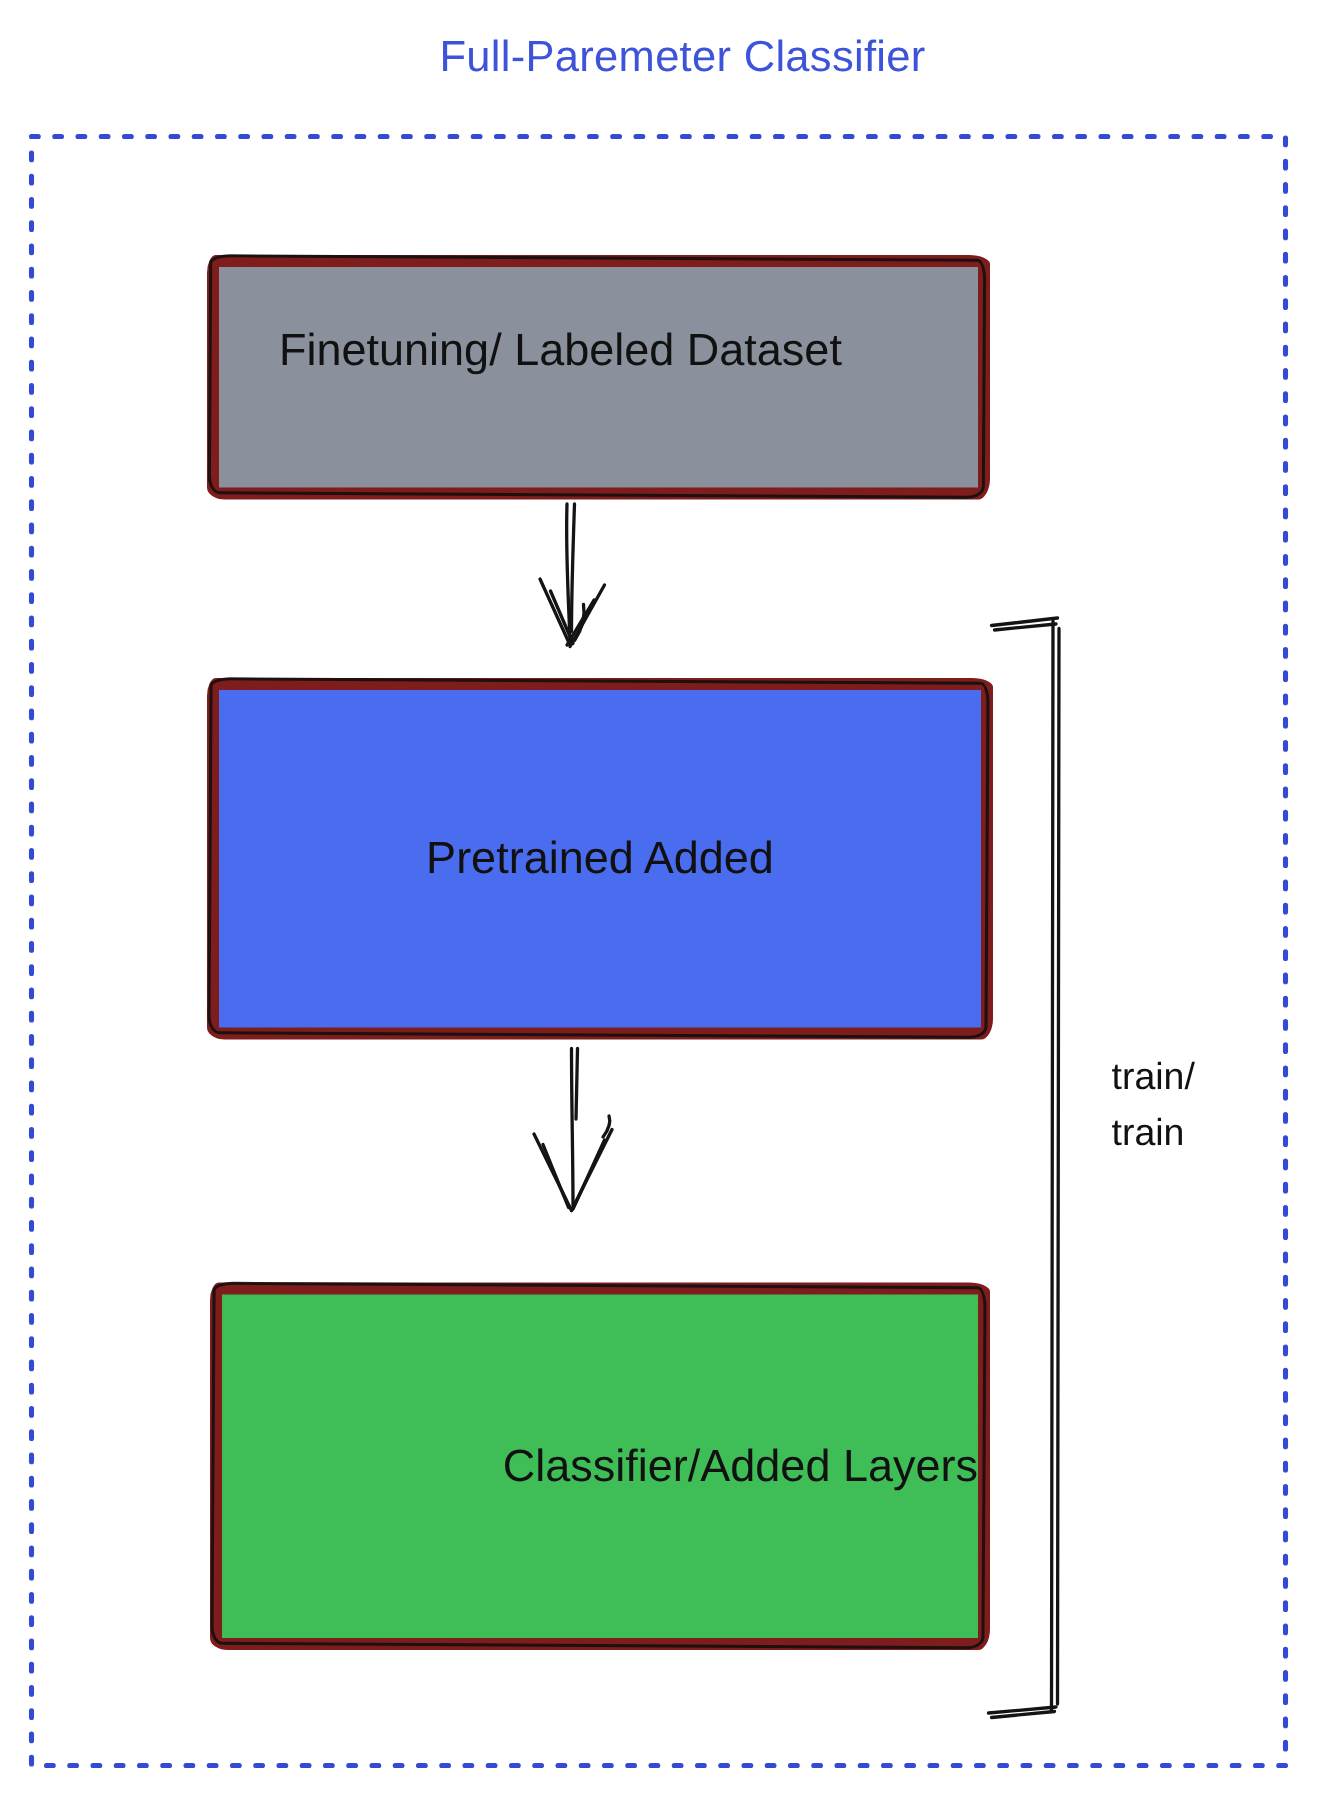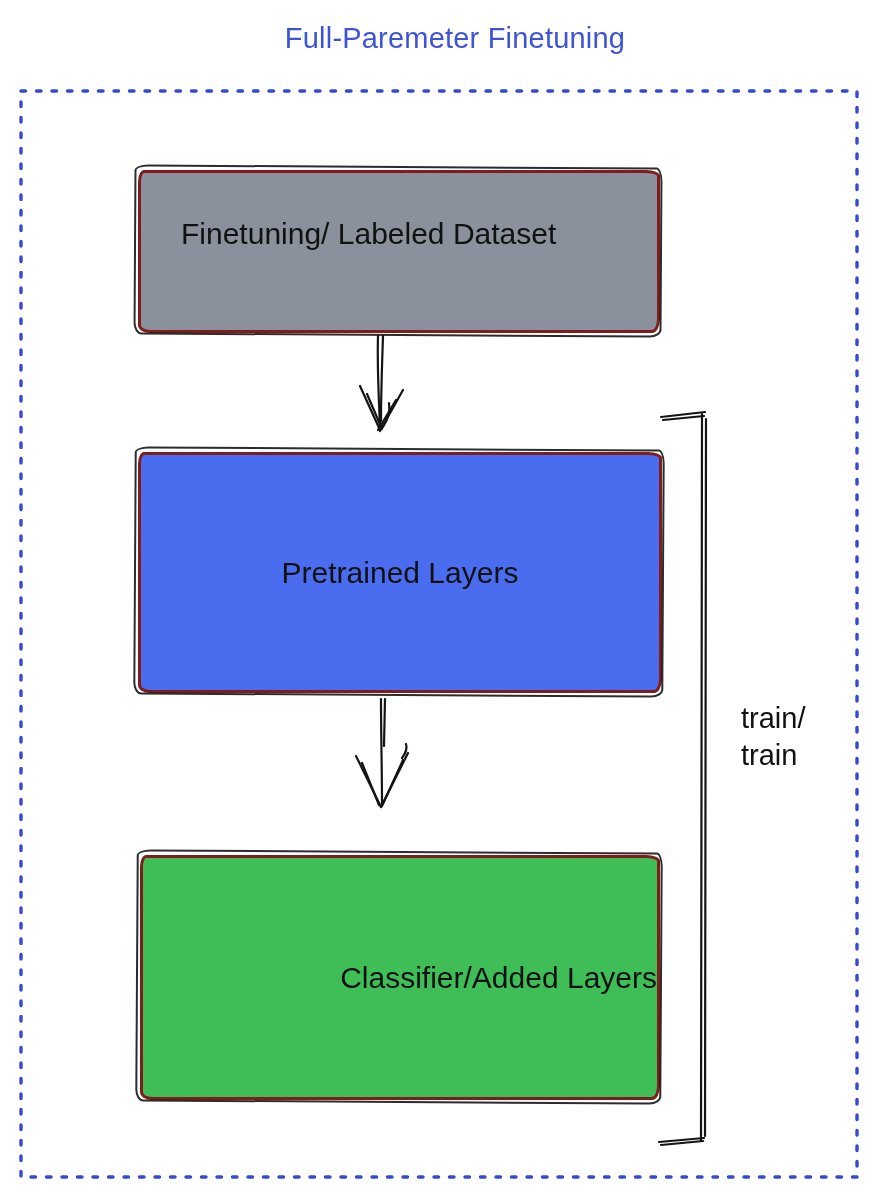--- a/index.html
+++ b/index.html
@@ -31,21 +31,21 @@
     position: absolute;
     left: 0;
     top: 0;
     width: 880px;
     height: 1200px;
   }
   
   .box {
     position: absolute;
     box-sizing: border-box;
-    border: 3px solid #7f1d1d;
+    border: 8px solid #7f1d1d;
     border-radius: 6px 14px 8px 12px / 12px 6px 14px 8px;
     display: flex;
     align-items: center;
     justify-content: center;
     color: #111111;
     font-size: 30px;
   }
   .box::after {
     content: "";
     position: absolute;
@@ -69,31 +69,31 @@
   .box-classifier {
     left: 140px; top: 855px; width: 520px; height: 245px;
     background: #3FBE58;
     justify-content: flex-end;
   }
   .bracket-label {
     position: absolute;
     left: 741px;
     top: 700px;
     color: #111111;
-    font-size: 29px;
+    font-size: 25px;
     line-height: 37px;
     white-space: nowrap;
   }
 </style>
 </head>
 <body>
 
 <div class="canvas">
 
-  <div class="title">Full-Paremeter Finetuning</div>
+  <div class="title">Full-Paremeter Classifier</div>
 
   <svg class="overlay" viewBox="0 0 880 1200" xmlns="http://www.w3.org/2000/svg">
 
     <rect x="21" y="91" width="836" height="1086" fill="none" stroke="#3449D4" stroke-width="3.4" stroke-dasharray="4.5 11" stroke-linecap="round"></rect>
 
     <g stroke="#141414" stroke-width="2.2" fill="none" stroke-linecap="round">
       <path d="M378 336 C377 368 379 400 380 427"></path>
       <path d="M383 336 C382 365 381 396 381 421"></path>
       <path d="M360 386 L380 430"></path>
       <path d="M403 390 L380 431"></path>
@@ -120,21 +120,21 @@
       <path d="M659 1142 L704 1138"></path>
       <path d="M661 1145 L703 1141"></path>
     </g>
   </svg>
 
   <div class="box box-dataset">
     <span>Finetuning/ Labeled Dataset</span>
   </div>
 
   <div class="box box-pretrained">
-    <span>Pretrained Layers</span>
+    <span>Pretrained Added</span>
   </div>
 
   <div class="box box-classifier">
     <span>Classifier/Added Layers</span>
   </div>
 
   <div class="bracket-label">
     <div>train/</div>
     <div>train</div>
   </div>

